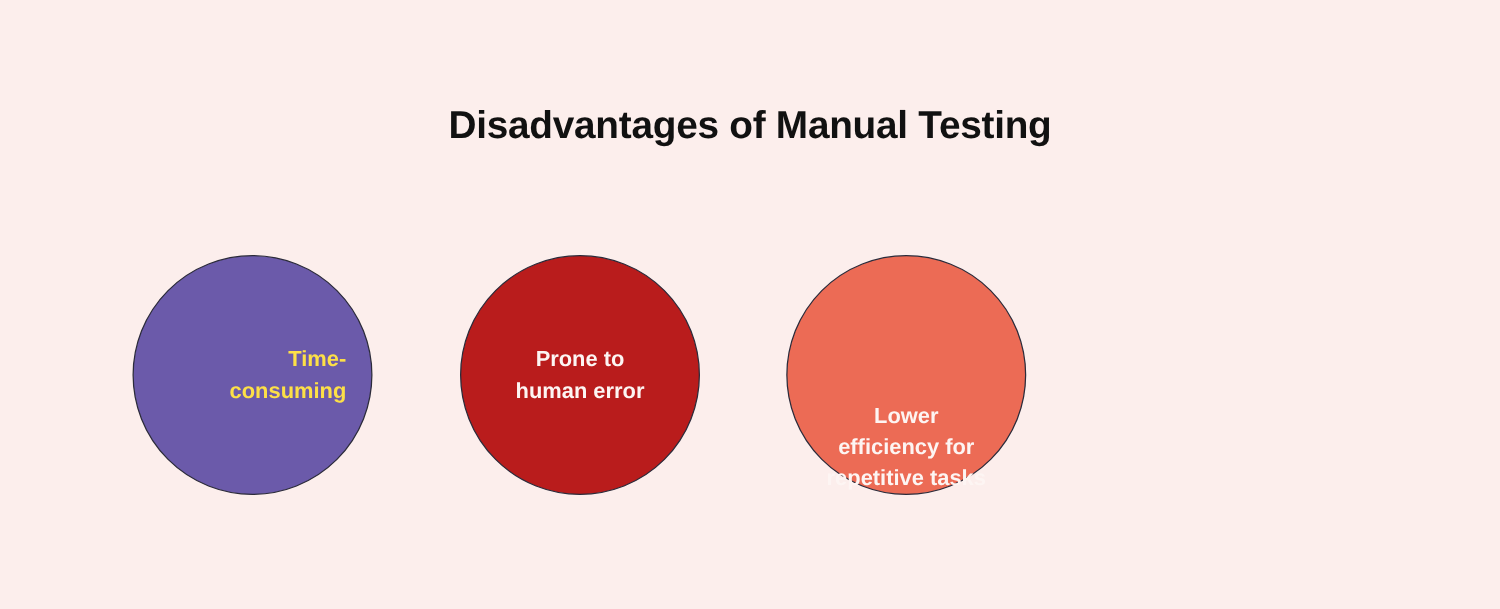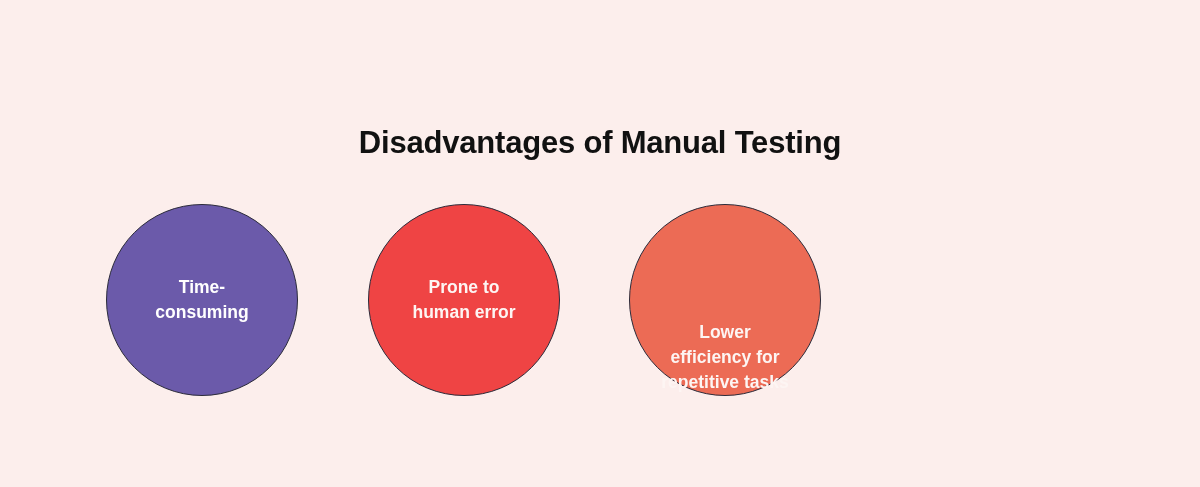--- a/index.html
+++ b/index.html
@@ -63,29 +63,29 @@
   #bubble-0 { left: 106px;  background: #6b5aaa; }
   #bubble-1 { left: 368px;  background: #40c994; }
   #bubble-2 { left: 629px;  background: #ec6b55; }
   #bubble-3 { left: 905px;  background: #25a9d3; }
 </style>
 </head>
 <body>
 
 <div id="infographic" style="background: rgb(252, 238, 236);">
 
-  <div id="page-title" style="color: rgb(17, 17, 17); margin-top: 43px;">Disadvantages of Manual Testing</div>
+  <div id="page-title" style="color: rgb(17, 17, 17);">Disadvantages of Manual Testing</div>
 
   <div id="circle-row">
 
     <div class="bubble" id="bubble-0" style="background: rgb(107, 90, 170);">
-      <div class="bubble-label" style="color: #ffffff;">Time-<br>consuming</div>
+      <div class="bubble-label" style="color: #fde047; text-align: right;">Time-<br>consuming</div>
     </div>
 
-    <div class="bubble" id="bubble-1" style="background: #ef4444;">
+    <div class="bubble" id="bubble-1" style="background: #b91c1c;">
       <div class="bubble-label" style="color: rgb(253, 245, 243);">Prone to<br>human error</div>
     </div>
 
     <div class="bubble" id="bubble-2" style="background: rgb(236, 107, 85); align-items: flex-end;">
       <div class="bubble-label" style="color: rgb(253, 245, 243);">Lower<br>efficiency for<br>repetitive tasks</div>
     </div>
 
 
   </div>
 </div>

